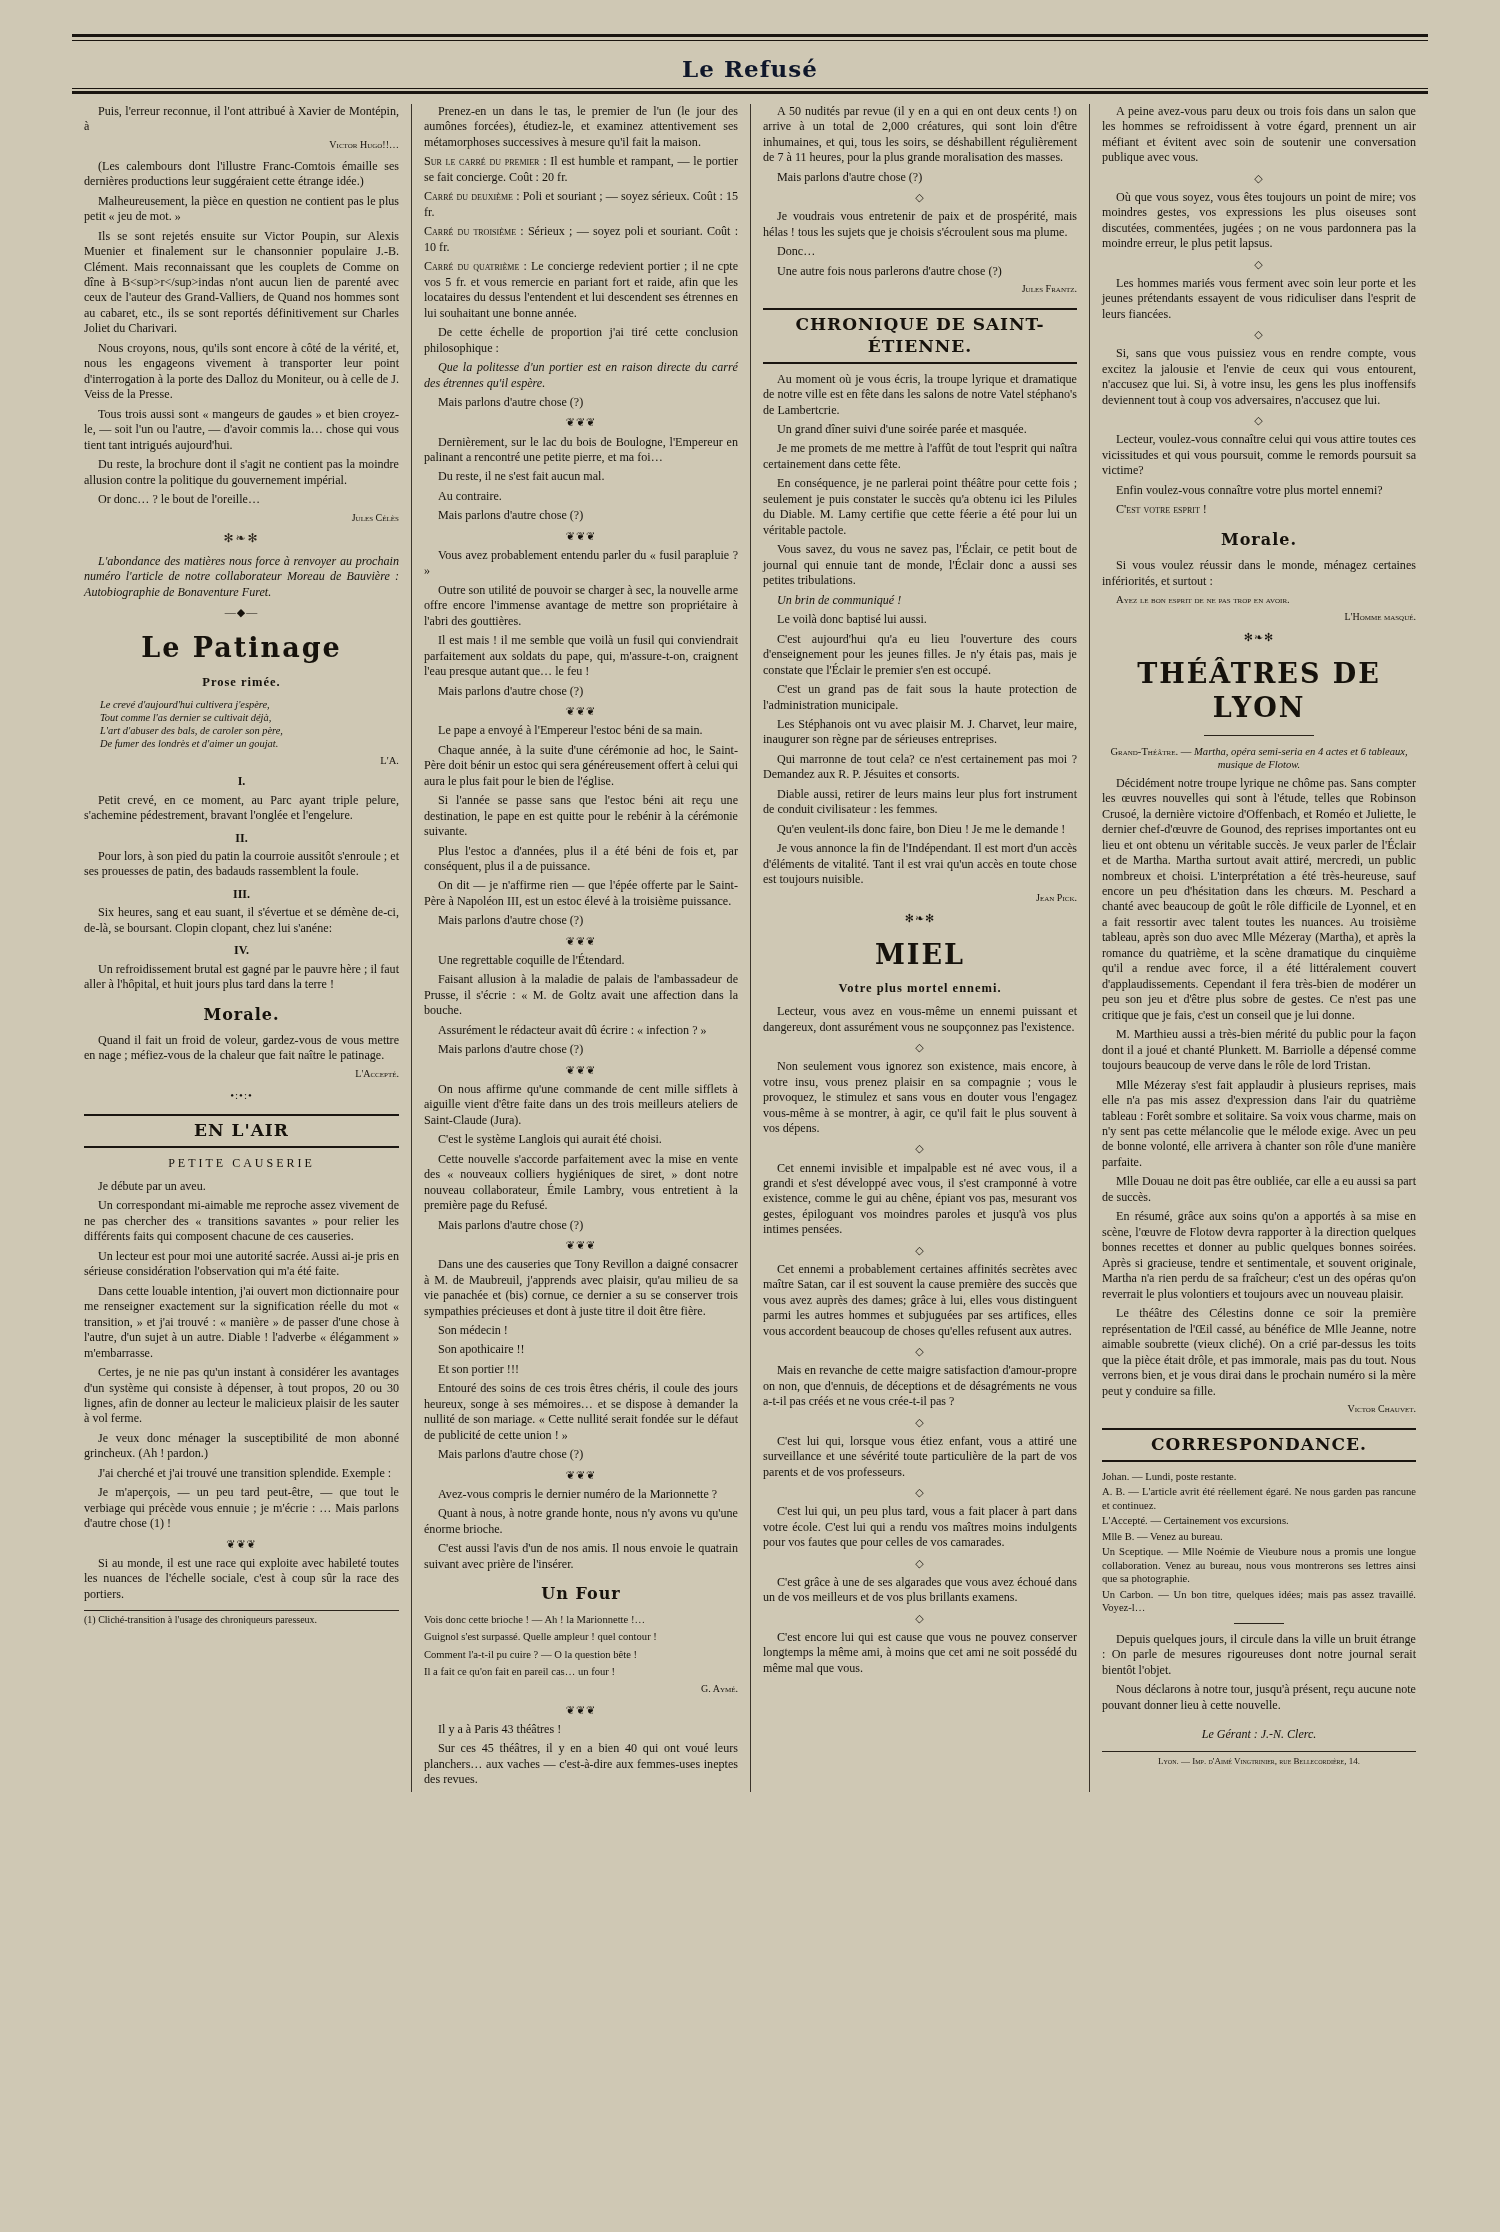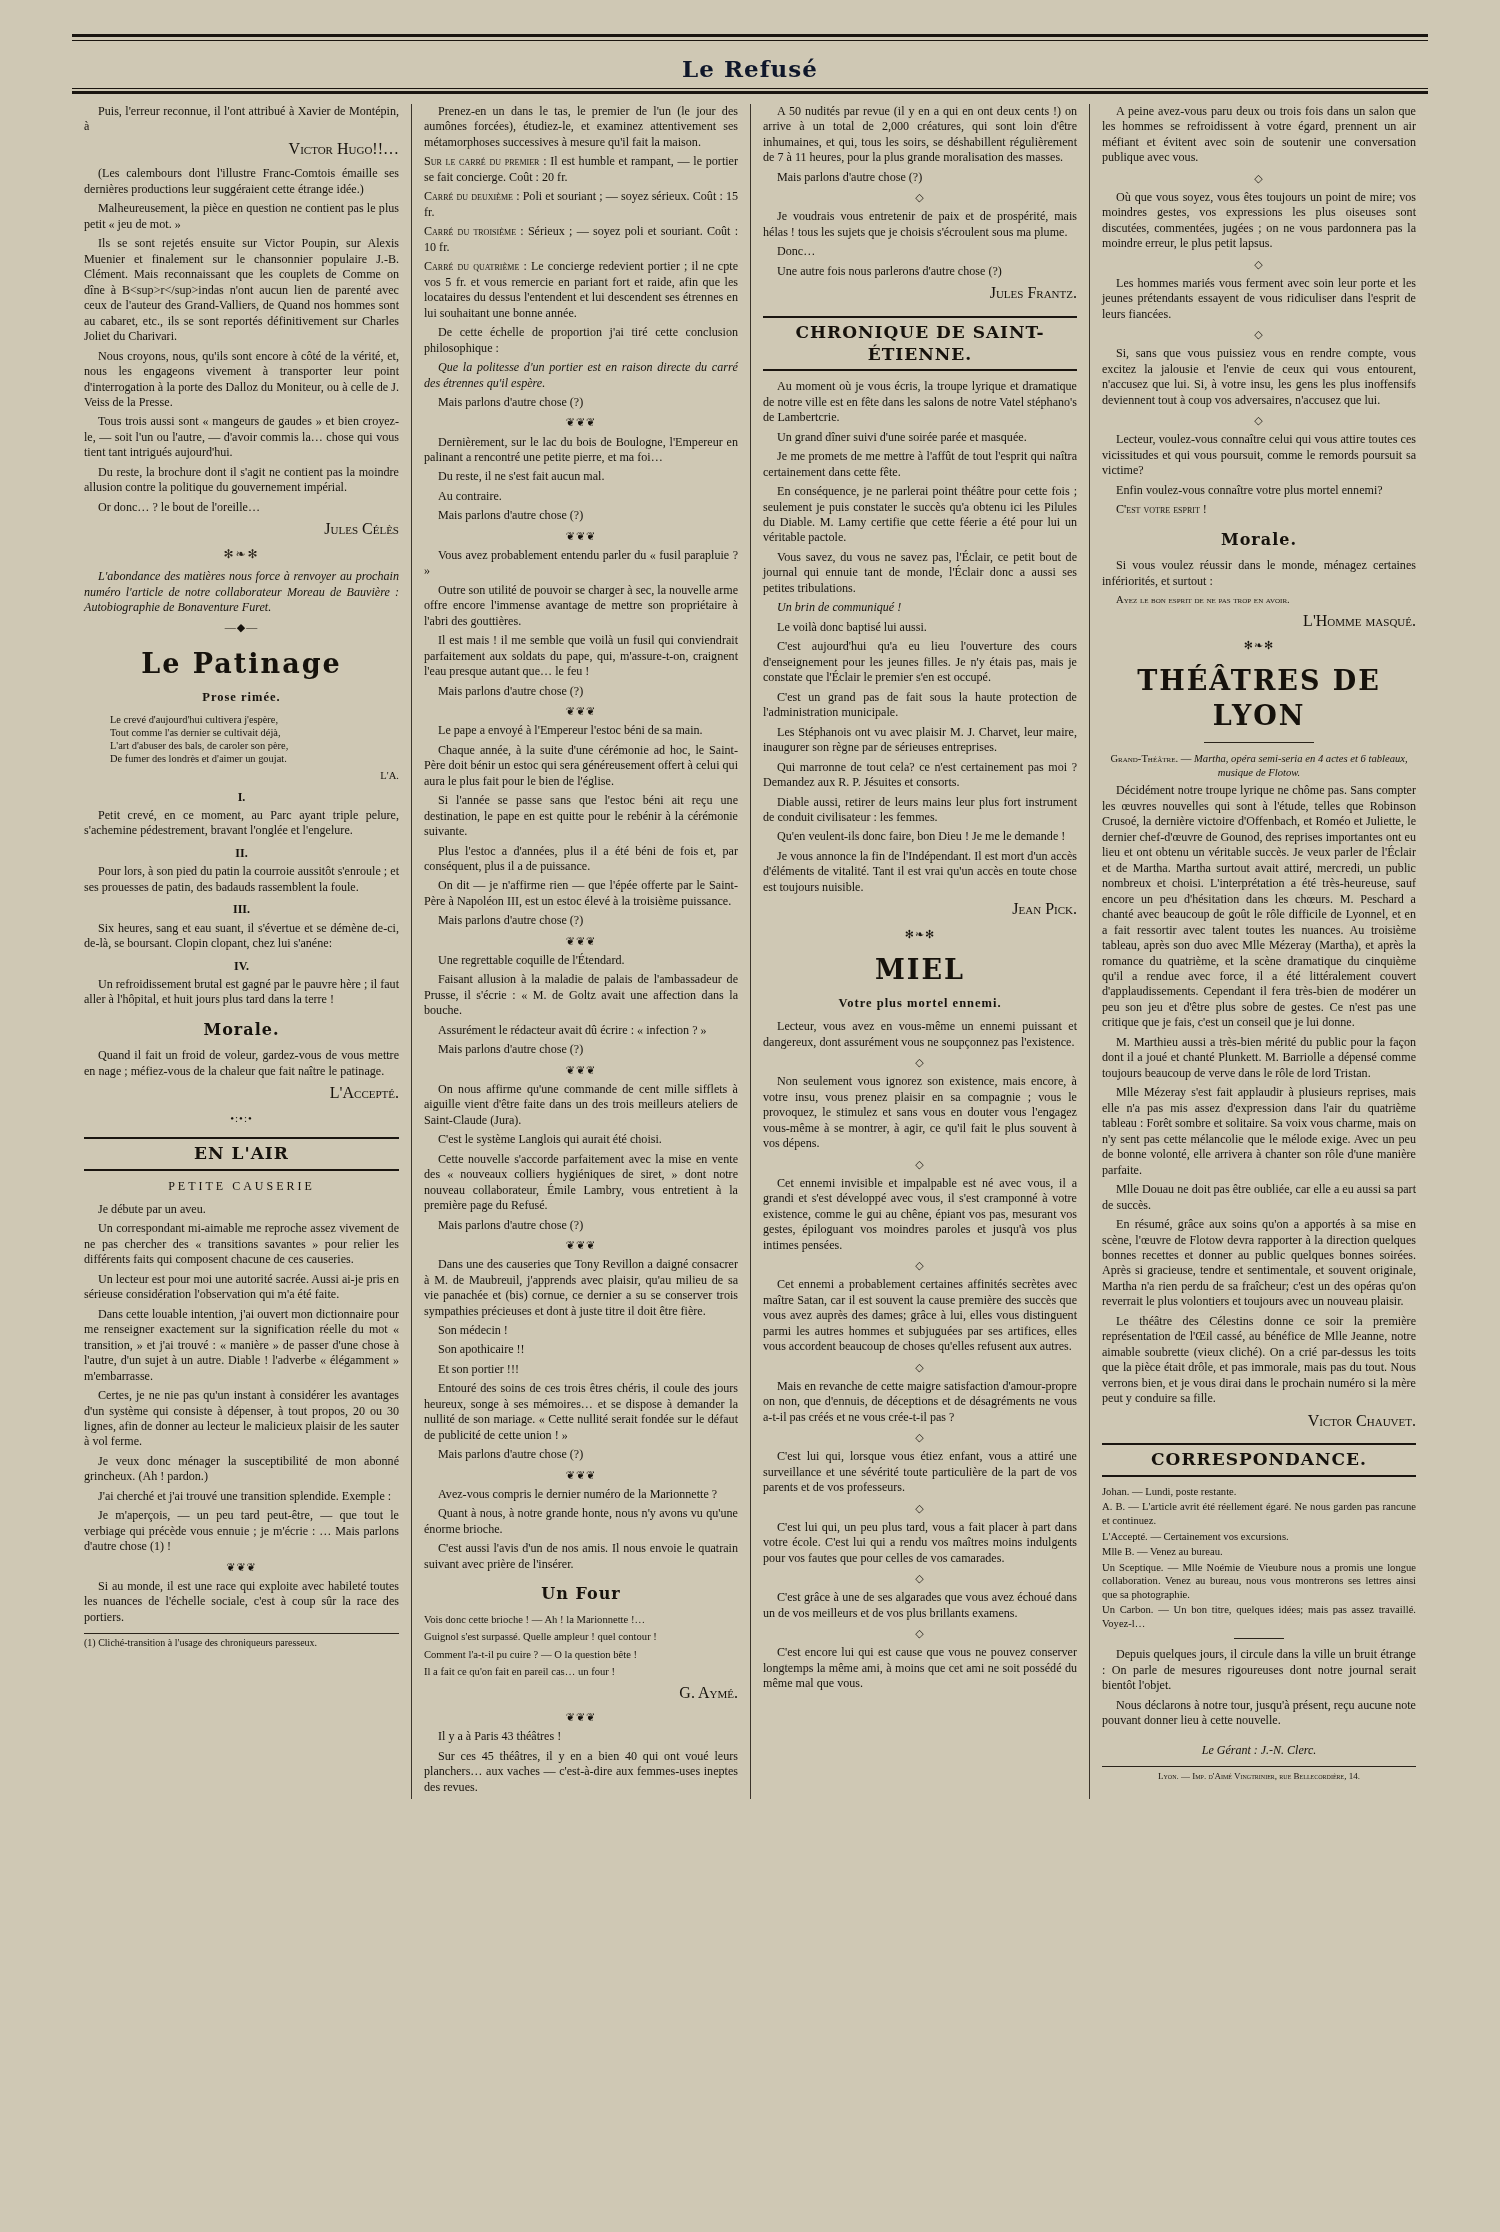--- a/index.html
+++ b/index.html
@@ -65,21 +65,21 @@
     margin: 0 0 4px 0;
     text-indent: 14px;
   }
   p.noind { text-indent: 0; }
   .center { text-align: center; text-indent: 0; }
   .right { text-align: right; text-indent: 0; }
   .sig {
     text-align: right;
     text-indent: 0;
     font-variant: small-caps;
-    font-size: 16px;
+    font-size: 10px;
     margin: 3px 0 7px 0;
   }
   .sc { font-variant: small-caps; }
   .it { font-style: italic; }
   .sect-title {
     text-align: center;
     font-weight: bold;
     font-family: "DejaVu Serif", serif;
     letter-spacing: 1px;
     margin: 12px 0 8px 0;
@@ -106,22 +106,23 @@
     text-indent: 0;
     letter-spacing: 1px;
   }
   .subtitle.spaced {
     letter-spacing: 3px;
     font-weight: normal;
     font-size: 12px;
   }
   .poem {
     font-size: 10.4px;
+    font-style: italic;
     line-height: 1.25;
-    margin: 4px 0 4px 26px;
+    margin: 4px 0 4px 16px;
     text-indent: 0;
   }
   .poem div { text-indent: 0; }
   .romnum {
     text-align: center;
     font-weight: bold;
     font-size: 12px;
     margin: 7px 0 3px 0;
     text-indent: 0;
     font-family: "Liberation Serif", serif;

